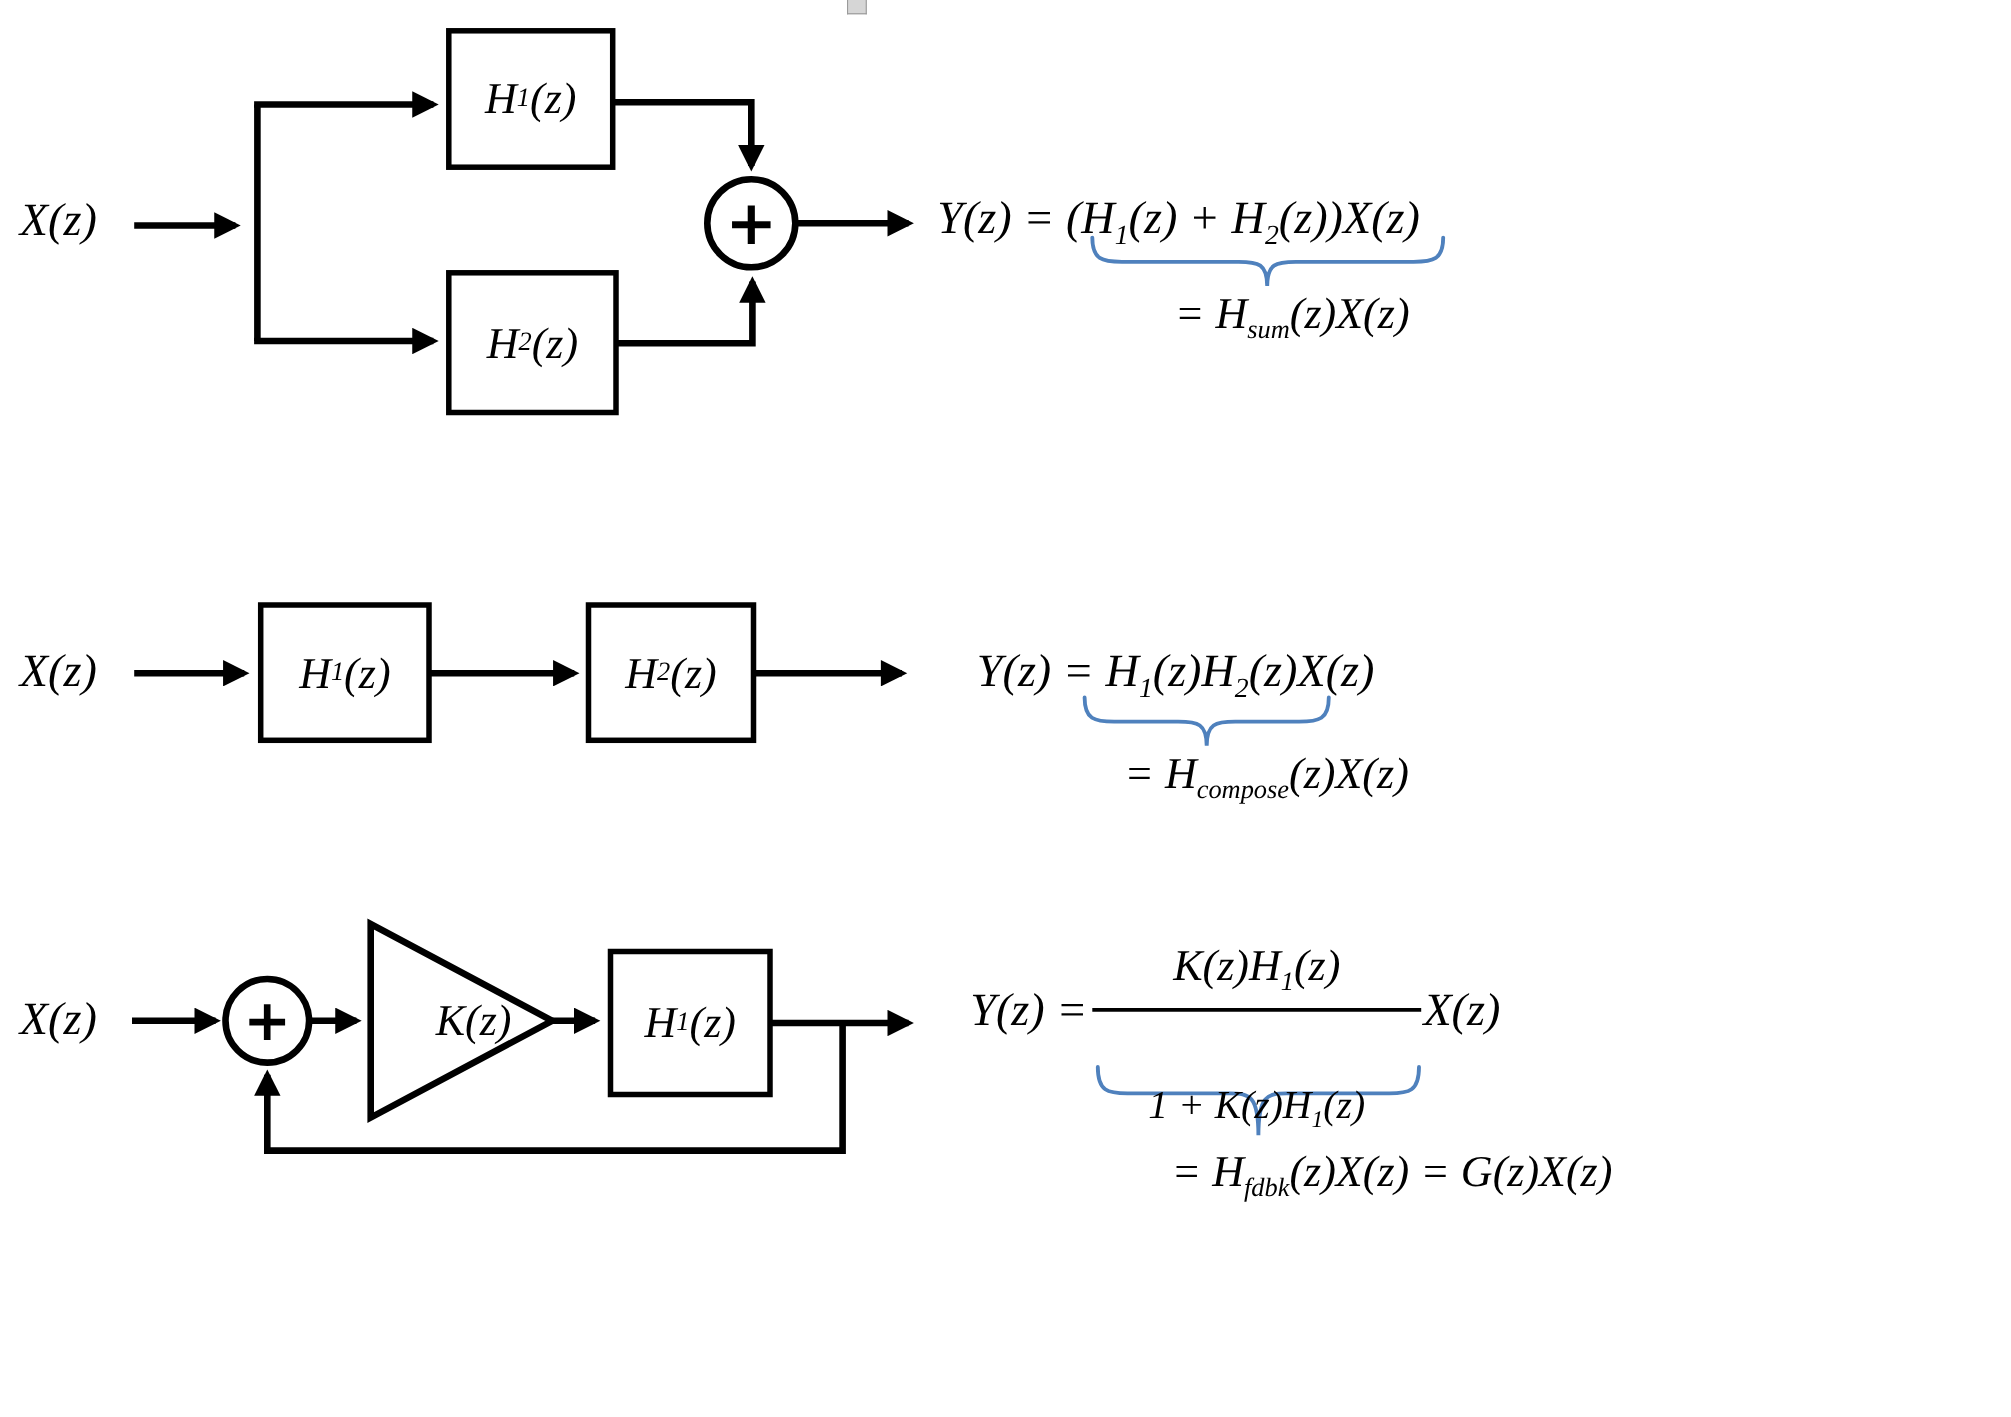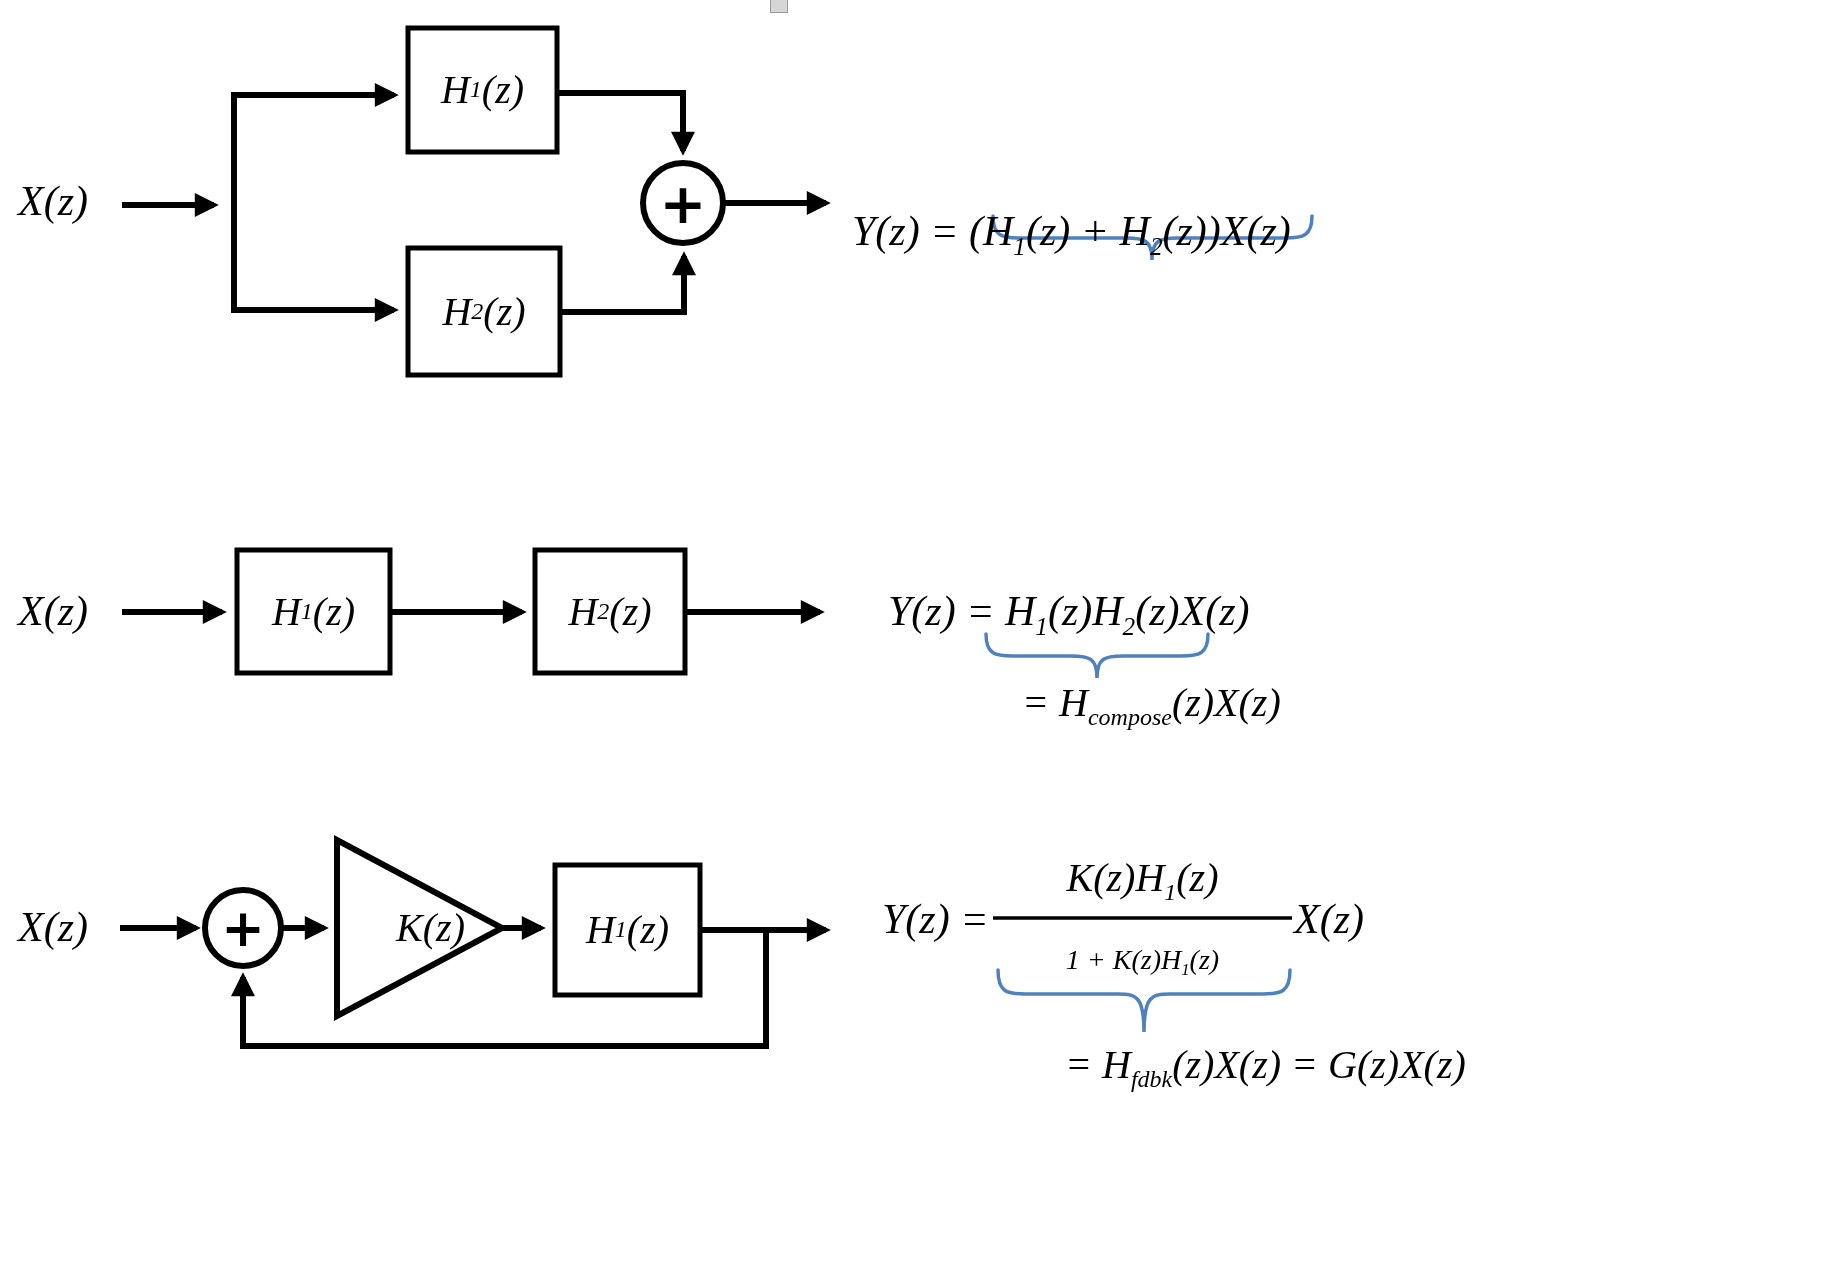--- a/index.html
+++ b/index.html
@@ -102,21 +102,22 @@
       <span>H</span>
       <span class="sub">1</span>
       <span>(z)</span>
     </div>
   <div class="label boxlabel" style="left:408px; top:248px; width:152px; height:127px; font-size:40px;">
       <span>H</span>
       <span class="sub">2</span>
       <span>(z)</span>
     </div>
   <div class="plus" style="left:653px; top:173px; width:60px; height:60px; font-size:56px;">+</div>
-  <div class="label" style="left:852px; top:175px;margin-top:32px;"><span>Y(z) = (H</span><span class="sub">1</span><span>(z) +  H</span><span class="sub">2</span><span>(z))X(z)</span></div>
+  <div class="label" style="left:852px; top:175px;"><span>Y(z) = (H</span><span class="sub">1</span><span>(z) +  H</span><span class="sub">2</span><span>(z))X(z)</span></div>
+  <div class="label" style="left:1068px; top:262px; font-size:40px;"><span>= H</span><span class="sub">sum</span><span>(z)X(z)</span></div>
 
   <div class="label" style="left:18px; top:587px;"><span>X(z)</span></div>
   <div class="label boxlabel" style="left:237px; top:550px; width:153px; height:123px; font-size:40px;">
       <span>H</span>
       <span class="sub">1</span>
       <span>(z)</span>
     </div>
   <div class="label boxlabel" style="left:535px; top:550px; width:150px; height:123px; font-size:40px;">
       <span>H</span>
       <span class="sub">2</span>
@@ -130,17 +131,17 @@
   <div class="label boxlabel" style="left:340px; top:868px; width:125px; height:120px; font-size:40px;justify-content:flex-end;">
       <span>K(z)</span>
     </div>
   <div class="label boxlabel" style="left:555px; top:865px; width:145px; height:130px; font-size:40px;">
       <span>H</span>
       <span class="sub">1</span>
       <span>(z)</span>
     </div>
   <div class="label" style="left:882px; top:895px;"><span>Y(z) =</span></div>
   <div class="label fracpart" style="left:993px; top:855px; width:299px; font-size:40px;"><span>K(z)H</span><span class="sub">1</span><span>(z)</span></div>
-  <div class="label fracpart" style="left:993px; top:944px; width:299px; font-size:28px;"><span>1 + K(z)H</span><span class="sub">1</span><span>(z)</span></div>
+  <div class="label fracpart" style="left:993px; top:984px; width:299px; font-size:36px;"><span>1 + K(z)H</span><span class="sub">1</span><span>(z)</span></div>
   <div class="label" style="left:1294px; top:895px;"><span>X(z)</span></div>
   <div class="label" style="left:1065px; top:1042px; font-size:40px;text-align:right;"><span>= H</span><span class="sub">fdbk</span><span>(z)X(z) = G(z)X(z)</span></div>
 
 </div>
 
 </body></html>

